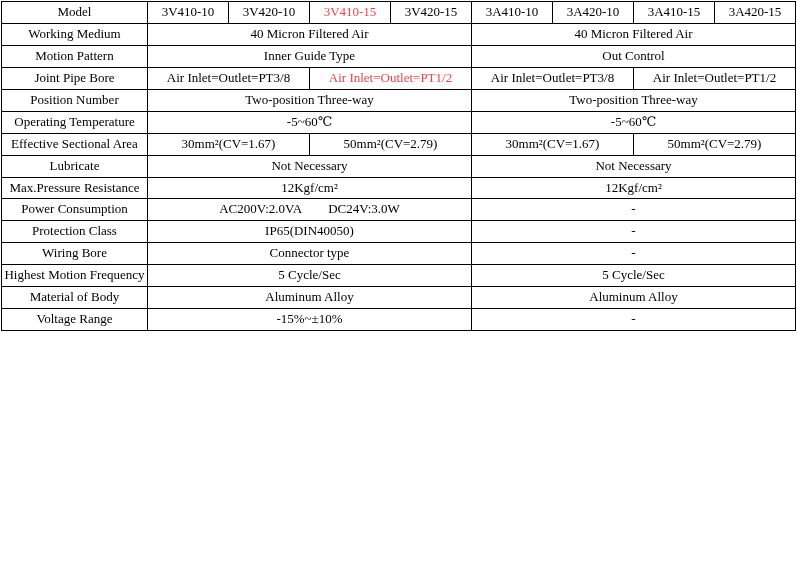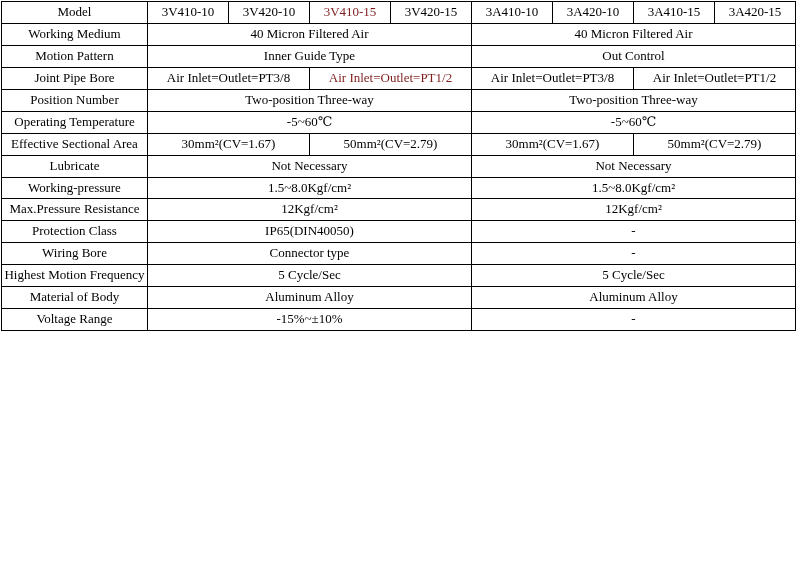--- a/index.html
+++ b/index.html
@@ -32,21 +32,21 @@
   }
   td.label {
     width: 146px;
     margin-top: 32px;
   }
   td.wrap {
     white-space: normal;
     line-height: 1.25;
   }
   .red {
-    color: #7f1d1d;
+    color: #ef4444;
   }
 </style>
 </head>
 <body>
 
 <table id="spec-table">
   <colgroup>
     <col style="width:146px">
     <col style="width:81px">
       <col style="width:81px">
@@ -102,28 +102,28 @@
         <td colspan="2">50mm²(CV=2.79)</td>
         <td colspan="2">30mm²(CV=1.67)</td>
         <td colspan="2">50mm²(CV=2.79)</td>
       </tr>
       <tr>
         <td class="label">Lubricate</td>
         <td colspan="4">Not Necessary</td>
         <td colspan="4">Not Necessary</td>
       </tr>
       <tr>
-        <td class="label">Working-pressure</td>
-        <td colspan="4">1.5~8.0Kgf/cm²</td>
-        <td colspan="4">1.5~8.0Kgf/cm²</td>
-      </tr>
-      <tr>
         <td class="label wrap">Max.Pressure Resistance</td>
         <td colspan="4">12Kgf/cm²</td>
         <td colspan="4">12Kgf/cm²</td>
+      </tr>
+      <tr>
+        <td class="label">Power Consumption</td>
+        <td colspan="4">AC200V:2.0VA  DC24V:3.0W</td>
+        <td colspan="4">-</td>
       </tr>
       <tr>
         <td class="label">Protection Class</td>
         <td colspan="4">IP65(DIN40050)</td>
         <td colspan="4">-</td>
       </tr>
       <tr>
         <td class="label">Wiring Bore</td>
         <td colspan="4">Connector type</td>
         <td colspan="4">-</td>

